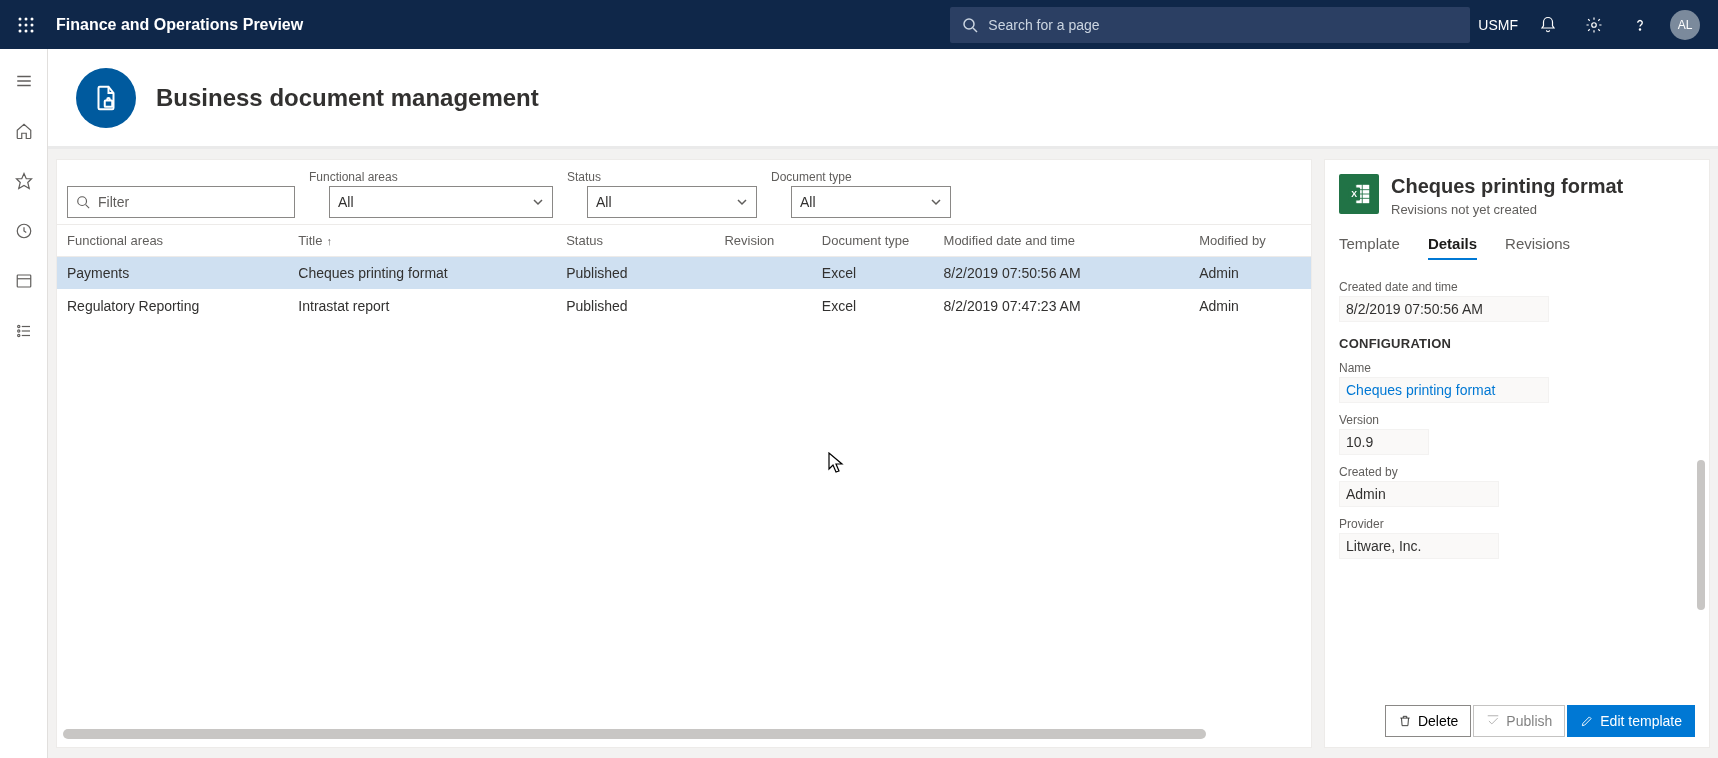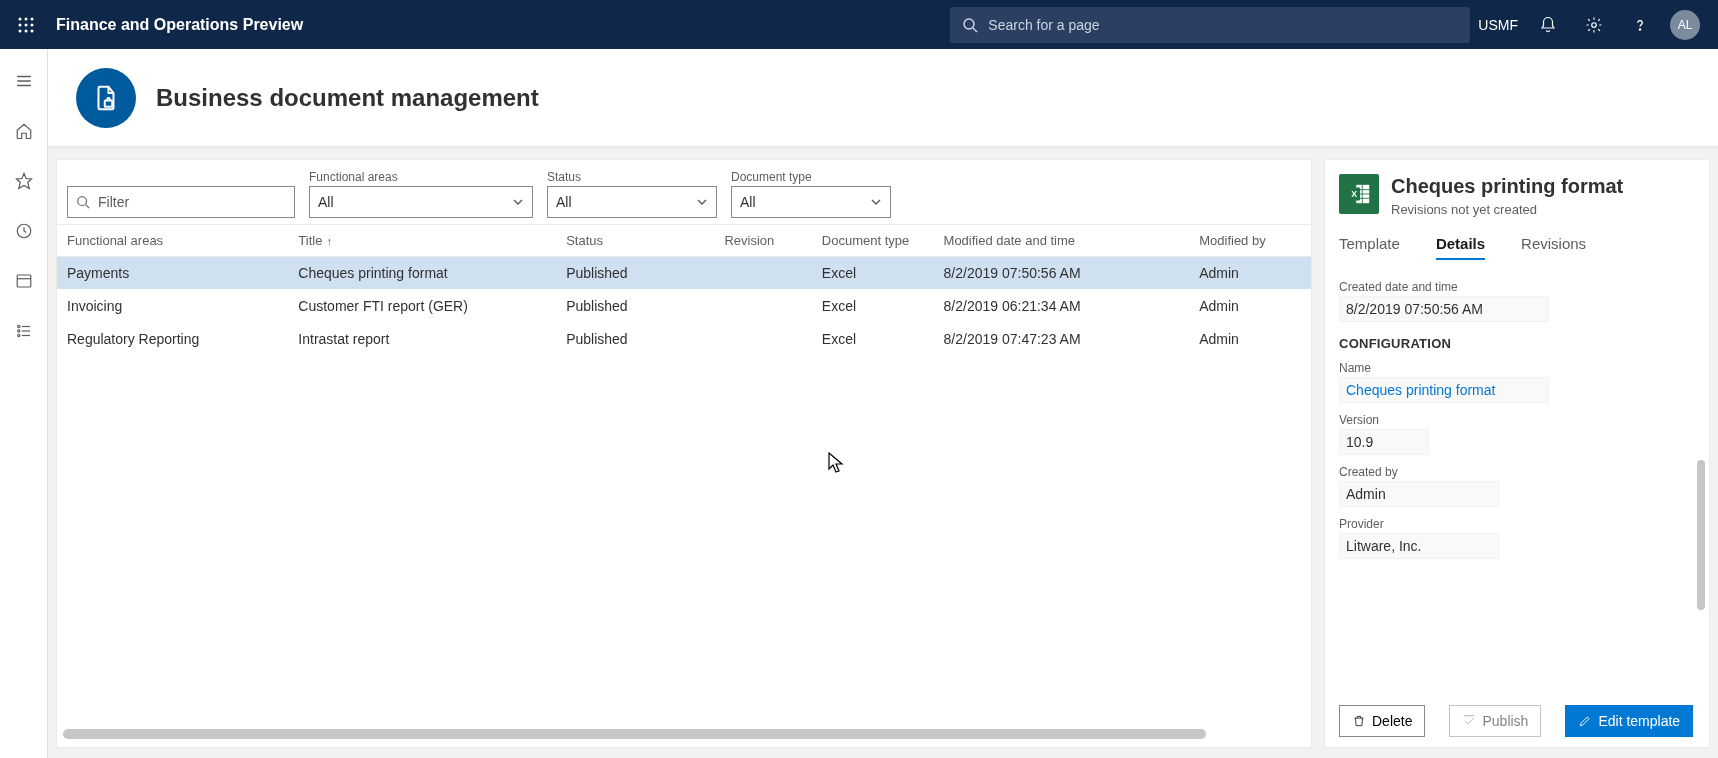--- a/index.html
+++ b/index.html
@@ -43,21 +43,21 @@
   .grid-card { flex:1; background:#fff; border: 1px solid #edebe9; display:flex; flex-direction:column; overflow:hidden; min-width:0; }
   
   
   .filter-bar { display:flex; align-items:flex-end; gap:14px; padding: 10px 10px 6px 10px; }
   .filter-control { display:flex; flex-direction:column; gap:2px; }
   .filter-control label { font-size: 12px; color:#605e5c; }
   .filter-input, .dropdown { height: 32px; border:1px solid #8a8886; padding: 0 8px; background:#fff; display:flex; align-items:center; justify-content:space-between; gap:8px; font-size:14px; }
   .filter-input { width: 228px; color:#605e5c; }
   .filter-input input { border:none; outline:none; flex:1; font-size:14px; }
   .filter-input input::placeholder { color:#605e5c; }
-  .dropdown { width: 224px; cursor:pointer; }
+  .dropdown { width: 224px; cursor:pointer;margin-left:20px; }
   
   
   .grid-wrap { flex:1; overflow:auto; }
   table.grid { width:100%; border-collapse:collapse; table-layout: fixed; }
   .grid th { text-align:left; font-weight:400; color:#605e5c; font-size:13px; padding: 8px 10px; border-bottom: 1px solid #edebe9; border-top: 1px solid #edebe9; white-space:nowrap; }
   .grid td { padding: 8px 10px; font-size:14px; white-space:nowrap; overflow:hidden; text-overflow:ellipsis; }
   .grid tbody tr { border-bottom: 1px solid transparent; cursor:pointer; }
   .grid tbody tr.selected { background:#cfe0f1; }
   .grid th .sort { margin-left:4px; font-size:11px; }
   .col-fa { width: 190px; }
@@ -71,33 +71,33 @@
   .hscroll { height: 14px; background:#fff; position:relative; margin: 0 6px 6px 6px; }
   .hscroll .thumb { position:absolute; left:0; top:2px; height:10px; width: 92%; background:#c8c6c4; border-radius:5px; }
   
   
   .details-card { width: 386px; background:#fff; border:1px solid #edebe9; display:flex; flex-direction:column; padding: 14px 14px 10px 14px; position:relative; }
   .details-head { display:flex; gap: 12px; align-items:flex-start; margin-bottom: 12px; }
   .excel-badge { width:40px; height:40px; background:#217346; color:#fff; display:flex; align-items:center; justify-content:center; font-weight:700; font-size:13px; border-radius:2px; position:relative; }
   .details-title { font-size: 20px; font-weight:600; line-height:1.2; }
   .details-sub { font-size:13px; color:#605e5c; margin-top:4px; }
   
-  .tabs { display:flex; gap: 36px; border-bottom: none; margin-bottom: 10px; }
+  .tabs { display:flex; gap: 28px; border-bottom: none; margin-bottom: 10px; }
   .tab { padding: 6px 0; font-size:15px; color:#605e5c; cursor:pointer; border-bottom: 2px solid transparent; }
   .tab.active { color:#1b1a19; border-bottom-color:#0078d4; font-weight:600; }
   
   .details-body { flex:1; overflow:auto; padding-right: 4px; }
   .field-label { font-size:12px; color:#605e5c; margin-top: 10px; }
   .field-value { font-size:14px; padding: 4px 6px; background:#faf9f8; border:1px solid #f3f2f1; display:inline-block; min-width: 210px; margin-top:2px;}
   .field-value.link { color:#0078d4; cursor:pointer; }
   .section-head { font-size:13px; font-weight:700; margin-top: 14px; letter-spacing: .02em; }
   
   .details-scrollbar { position:absolute; right:4px; top: 300px; width:8px; height: 150px; background:#c8c6c4; border-radius:4px; }
   
-  .details-actions { display:flex; gap: 24px; margin-top: 24px; }
+  .details-actions { display:flex; gap: 2px; justify-content:flex-end; margin-top: 24px; }
   .btn { height: 32px; padding: 0 12px; display:inline-flex; align-items:center; gap:6px; border:1px solid #8a8886; background:#fff; font-size:14px; cursor:pointer; }
   .btn.primary { background:#0078d4; border-color:#0078d4; color:#fff; }
   .btn.disabled { opacity:.5; cursor:default; }
   
   
   .cursor { position:fixed; left: 828px; top: 452px; pointer-events:none; font-size:18px; color:#000; }
   
   svg { display:block; }
 </style>
 </head>
@@ -272,29 +272,20 @@
               </tr>
             </thead>
             <tbody>
               <tr class="selected">
                 <td>Payments</td>
                 <td>Cheques printing format</td>
                 <td>Published</td>
                 <td></td>
                 <td>Excel</td>
                 <td>8/2/2019 07:50:56 AM</td>
-                <td>Admin</td>
-              </tr>
-              <tr>
-                <td>Invoicing</td>
-                <td>Customer FTI report (GER)</td>
-                <td>Published</td>
-                <td></td>
-                <td>Excel</td>
-                <td>8/2/2019 06:21:34 AM</td>
                 <td>Admin</td>
               </tr>
               <tr>
                 <td>Regulatory Reporting</td>
                 <td>Intrastat report</td>
                 <td>Published</td>
                 <td></td>
                 <td>Excel</td>
                 <td>8/2/2019 07:47:23 AM</td>
                 <td>Admin</td>

